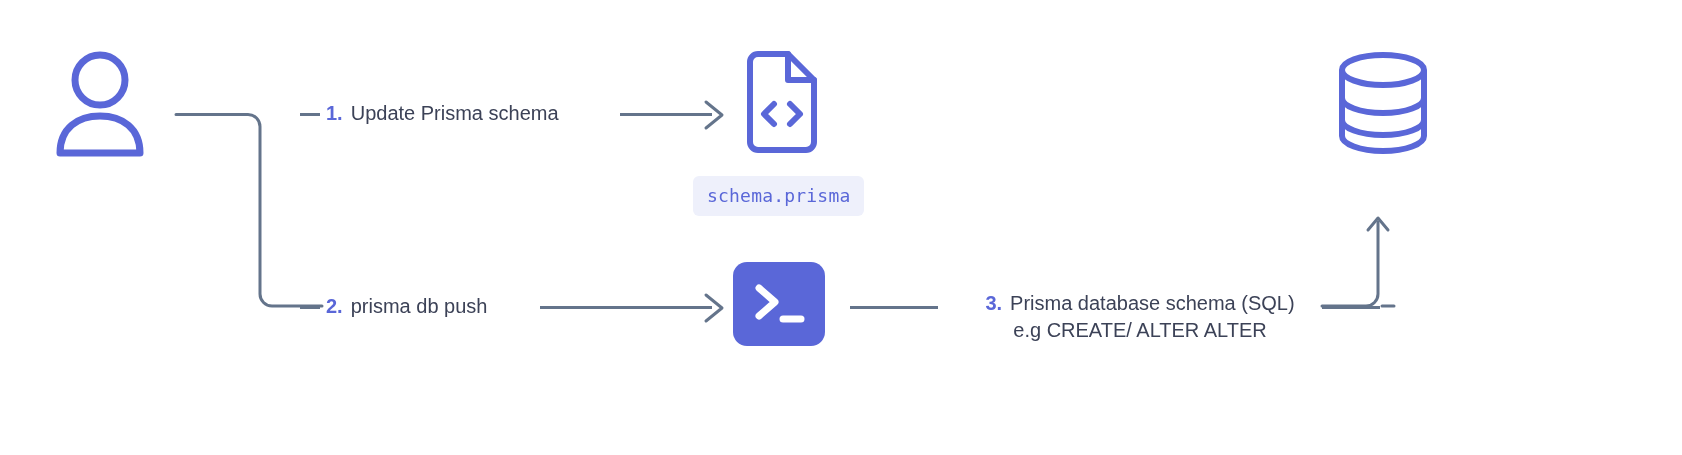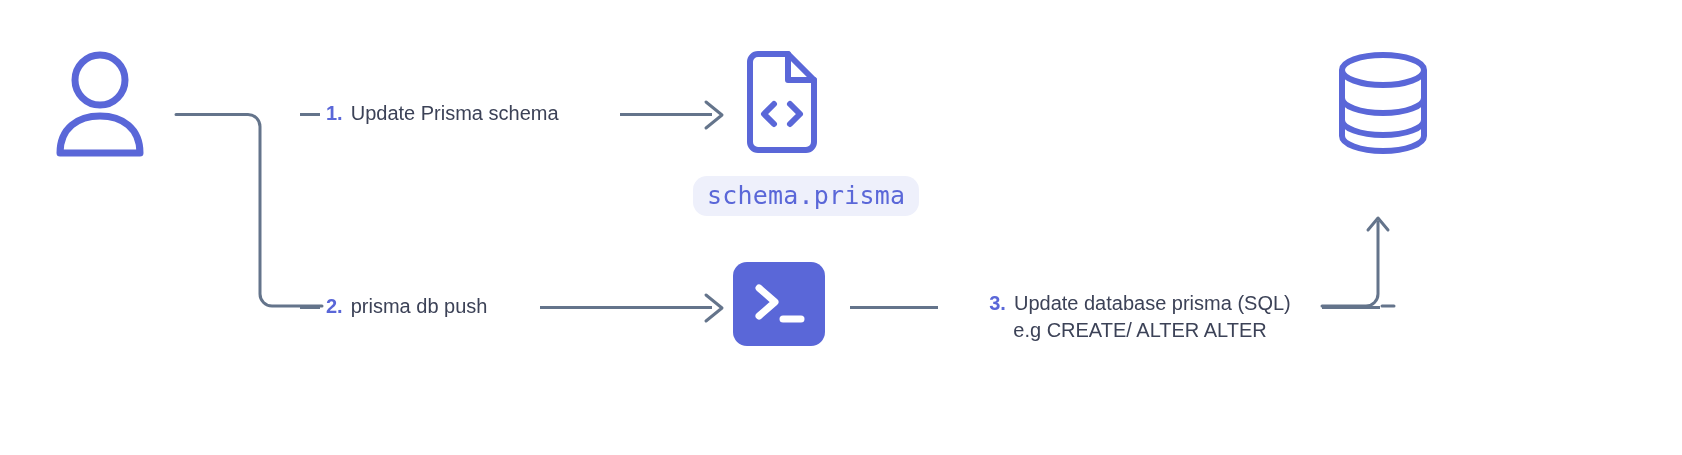--- a/index.html
+++ b/index.html
@@ -64,24 +64,24 @@
   #label3 { left: 940px; top: 290px; text-align: center; white-space: normal; width: 400px; }
   #label3 .l3line1 { display: block; white-space: nowrap; }
   #label3 .l3line2 { display: block; white-space: nowrap; }
 
   
   #code-badge {
     left: 693px;
     top: 176px;
     padding: 8px 14px;
     background: #eef0fb;
-    border-radius: 14px;
+    border-radius: 6px;
     color: #5a67d8;
     font-family: "DejaVu Sans Mono", monospace;
-    font-size: 25px;
+    font-size: 18px;
     line-height: 24px;
     letter-spacing: 0.2px;
   }
 </style>
 </head>
 <body>
 
 <div id="canvas">
 
   <div class="abs" id="user-icon">
@@ -146,21 +146,21 @@
 
   <div class="abs" style="left:1318px; top:200px; width:80px; height:115px;">
     <svg width="80" height="115" viewBox="0 0 80 115" fill="none">
       <path d="M76 106 H64 A0 0 0 0 0 64 106 M4 106 H48 A12 12 0 0 0 60 94 V22" stroke="#64748b" stroke-width="3" fill="none" stroke-linecap="round"></path>
       <path d="M50 30 L60 18 L70 30" stroke="#64748b" stroke-width="3" stroke-linecap="round" stroke-linejoin="round" fill="none"></path>
     </svg>
   </div>
 
   <div class="step-label" id="label3">
     <span class="l3line1">
-      <span class="step-num">3.</span><span>Update database prisma (SQL)</span>
+      <span class="step-num">3.</span><span>Prisma database schema (SQL)</span>
     </span>
     <span class="l3line2">e.g CREATE/ ALTER ALTER</span>
   </div>
 
   <div class="abs" id="db-icon">
     <svg width="94" height="106" viewBox="0 0 94 106" fill="none">
       <ellipse cx="47" cy="20" rx="41" ry="15" stroke="#5a67d8" stroke-width="6" fill="none"></ellipse>
       <path d="M6 20 V86 C6 94 24 101 47 101 C70 101 88 94 88 86 V20" stroke="#5a67d8" stroke-width="6" fill="none"></path>
       <path d="M6 48 C6 56 24 63 47 63 C70 63 88 56 88 48" stroke="#5a67d8" stroke-width="6" fill="none"></path>
       <path d="M6 70 C6 78 24 85 47 85 C70 85 88 78 88 70" stroke="#5a67d8" stroke-width="6" fill="none"></path>

